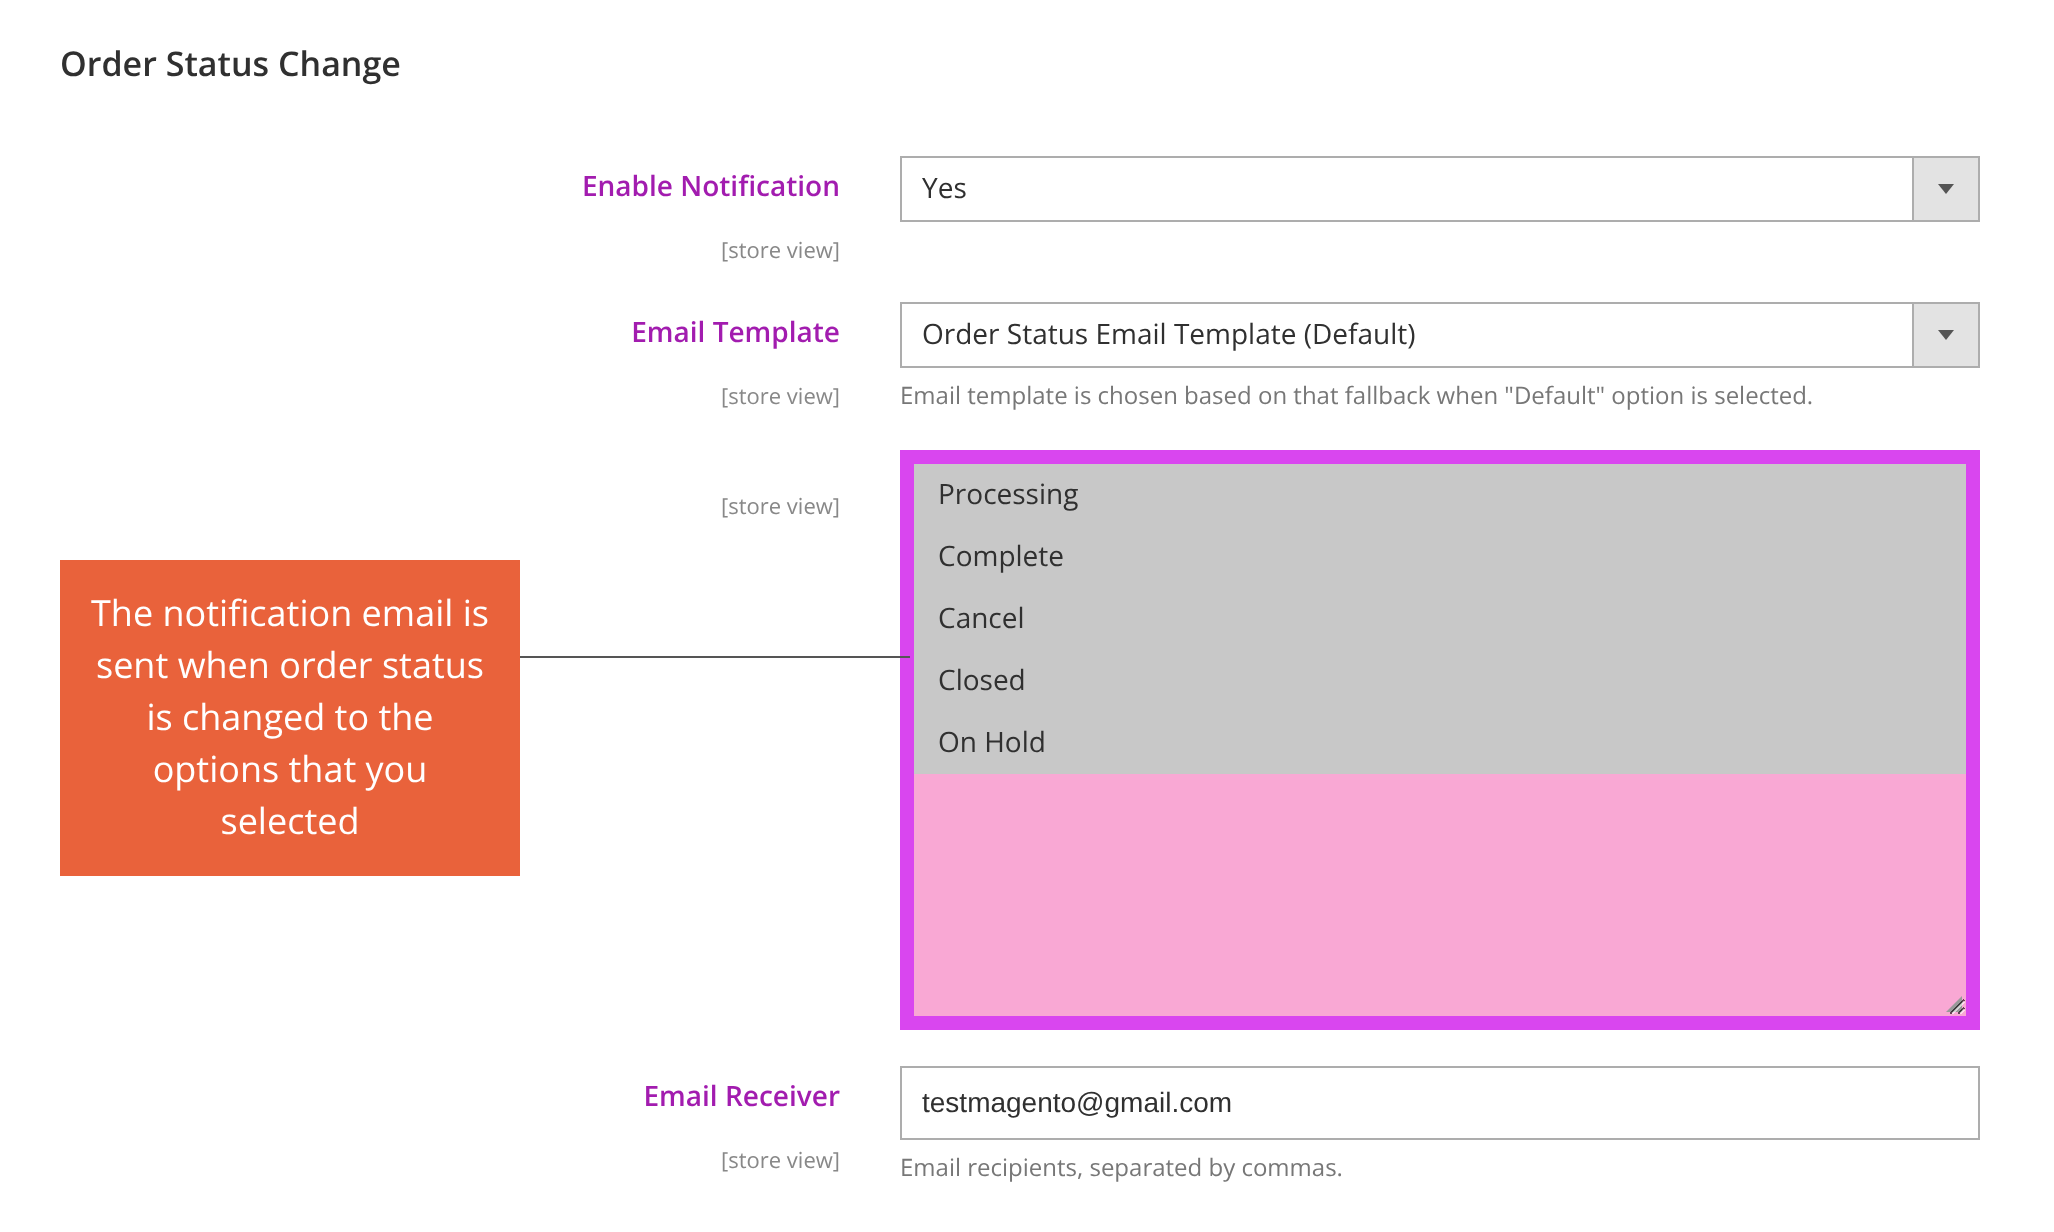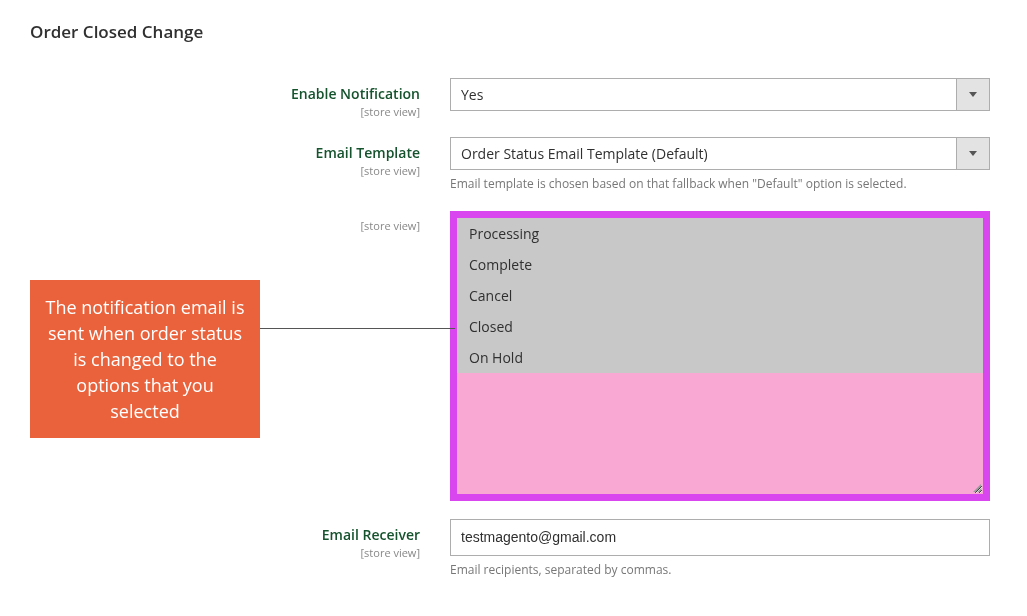--- a/index.html
+++ b/index.html
@@ -28,27 +28,27 @@
     }
     .label-col {
       width: 420px;
       text-align: right;
       padding-right: 30px;
       padding-top: 6px;
     }
     .label-main {
       font-size: 14px;
       font-weight: 600;
-      color: #14532d;
+      color: #a21caf;
       text-align: right;
     }
     .label-scope {
       font-size: 11px;
       color: #888;
-      margin-top: 1px;
+      margin-top: 15px;
     }
     .field-col {
       flex: 1;
       max-width: 540px;
     }
     .select-wrap {
       position: relative;
       display: flex;
       border: 1px solid #adadad;
       background: #fff;
@@ -141,21 +141,21 @@
       right: 0;
       width: 0;
       height: 0;
       border-left: 8px solid transparent;
       border-bottom: 8px solid #999;
     }
   </style>
 </head>
 <body>
 
-<div class="section-title">Order Closed Change</div>
+<div class="section-title">Order Status Change</div>
 
 <div class="form-row">
   <div class="label-col">
     <div class="label-main">Enable Notification</div>
     <div class="label-scope">[store view]</div>
   </div>
   <div class="field-col">
     <div class="select-wrap">
       <div class="select-value">Yes</div>
       <div class="select-arrow">

